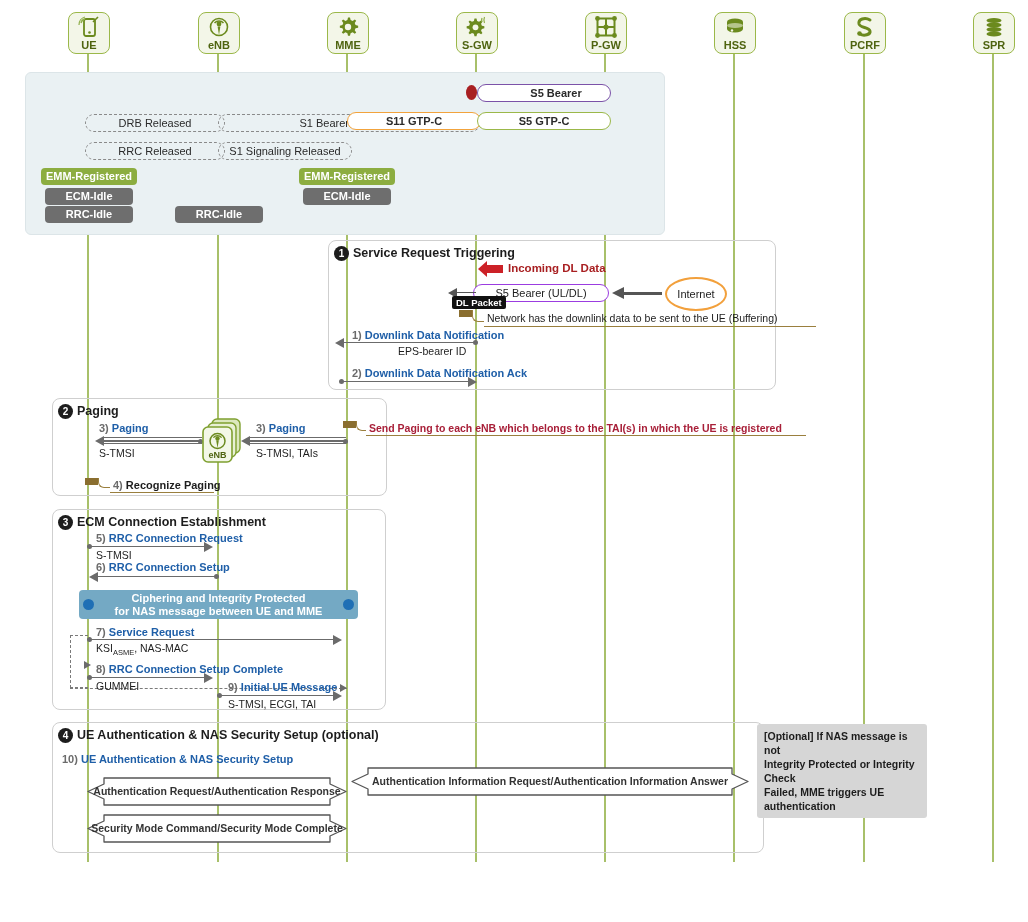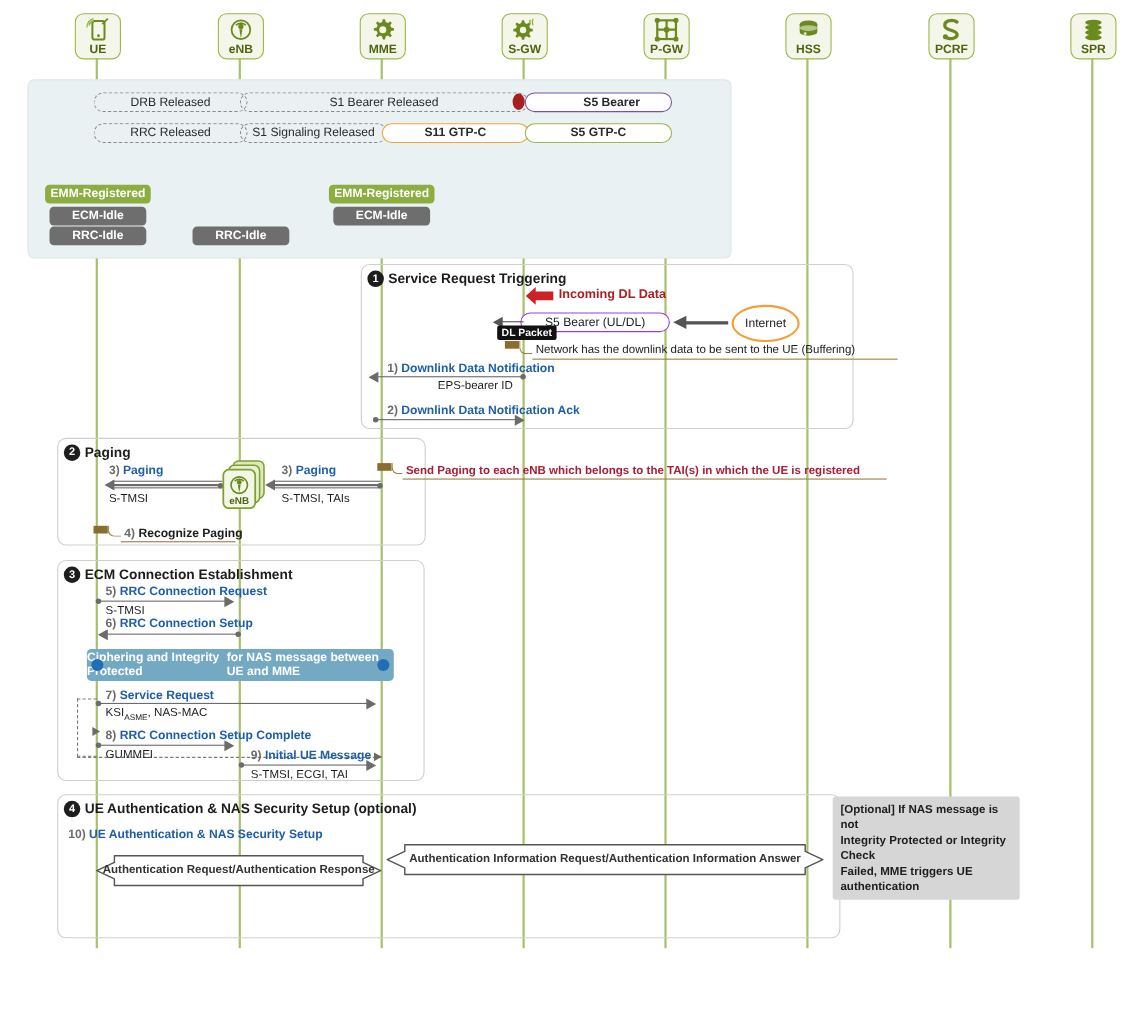--- a/index.html
+++ b/index.html
@@ -69,21 +69,21 @@
     border-radius: 9px;
     display: flex;
     align-items: center;
     justify-content: center;
     font-size: 11px;
     line-height: 11px;
     color: #2a2a2a;
     background: #ffffff;
     white-space: nowrap;
   }
-  .bar.dashed { border: 1.3px dashed #8a8a8a; background: transparent; }
+  .bar.dashed { border: 1.3px dashed #8a8a8a; background: transparent; margin-top: 30px; }
   .bar.purple { border: 1.6px solid #7B52A8; font-weight: bold; padding-left: 24px; }
   .bar.orange { border: 1.6px solid #F2A33C; font-weight: bold; }
   .bar.green  { border: 1.6px solid #9BB849; font-weight: bold; }
 
   .reddot {
     position: absolute;
     width: 11px; height: 15px;
     border-radius: 50%;
     background: #A81F21;
   }
@@ -233,21 +233,21 @@
     font-size: 11px;
     color: #1d1d1d;
     background: #ffffff;
   }
 
   #cipher-bar {
     position: absolute;
     background: #74A9C4;
     border-radius: 4px;
     display: flex;
-    flex-direction: row;
+    flex-direction: column;
     align-items: center;
     justify-content: center;
     color: #ffffff;
     font-size: 11px;
     font-weight: bold;
     line-height: 13px;
   }
   .cipher-dot {
     position: absolute;
     width: 11px; height: 11px;
@@ -619,20 +619,26 @@
     <div class="dtext" style="top:9px;">Authentication Information Request/Authentication Information Answer</div>
   </div>
 
   <div class="dbl-arrow" style="left:86px; top:776px; width:262px; height:31px;">
     <svg width="262" height="31" viewBox="0 0 262 31">
       <path d="M18 2 L244 2 L244 8 L260 15.5 L244 23 L244 29 L18 29 L18 23 L2 15.5 L18 8 Z" fill="#ffffff" stroke="#555555" stroke-width="1.3" stroke-linejoin="round"></path>
     </svg>
     <div class="dtext" style="top:9px;">Authentication Request/Authentication Response</div>
   </div>
 
+  <div class="dbl-arrow" style="left:86px; top:813px; width:262px; height:31px;">
+    <svg width="262" height="31" viewBox="0 0 262 31">
+      <path d="M18 2 L244 2 L244 8 L260 15.5 L244 23 L244 29 L18 29 L18 23 L2 15.5 L18 8 Z" fill="#ffffff" stroke="#555555" stroke-width="1.3" stroke-linejoin="round"></path>
+    </svg>
+    <div class="dtext" style="top:9px;">Security Mode Command/Security Mode Complete</div>
+  </div>
 
   <div id="optional-note" style="left:757px; top:724px; width:170px;">
     <div>[Optional] If NAS message is not</div>
     <div>Integrity Protected or Integrity Check</div>
     <div>Failed, MME triggers UE authentication</div>
   </div>
 
 
 </div>
 

